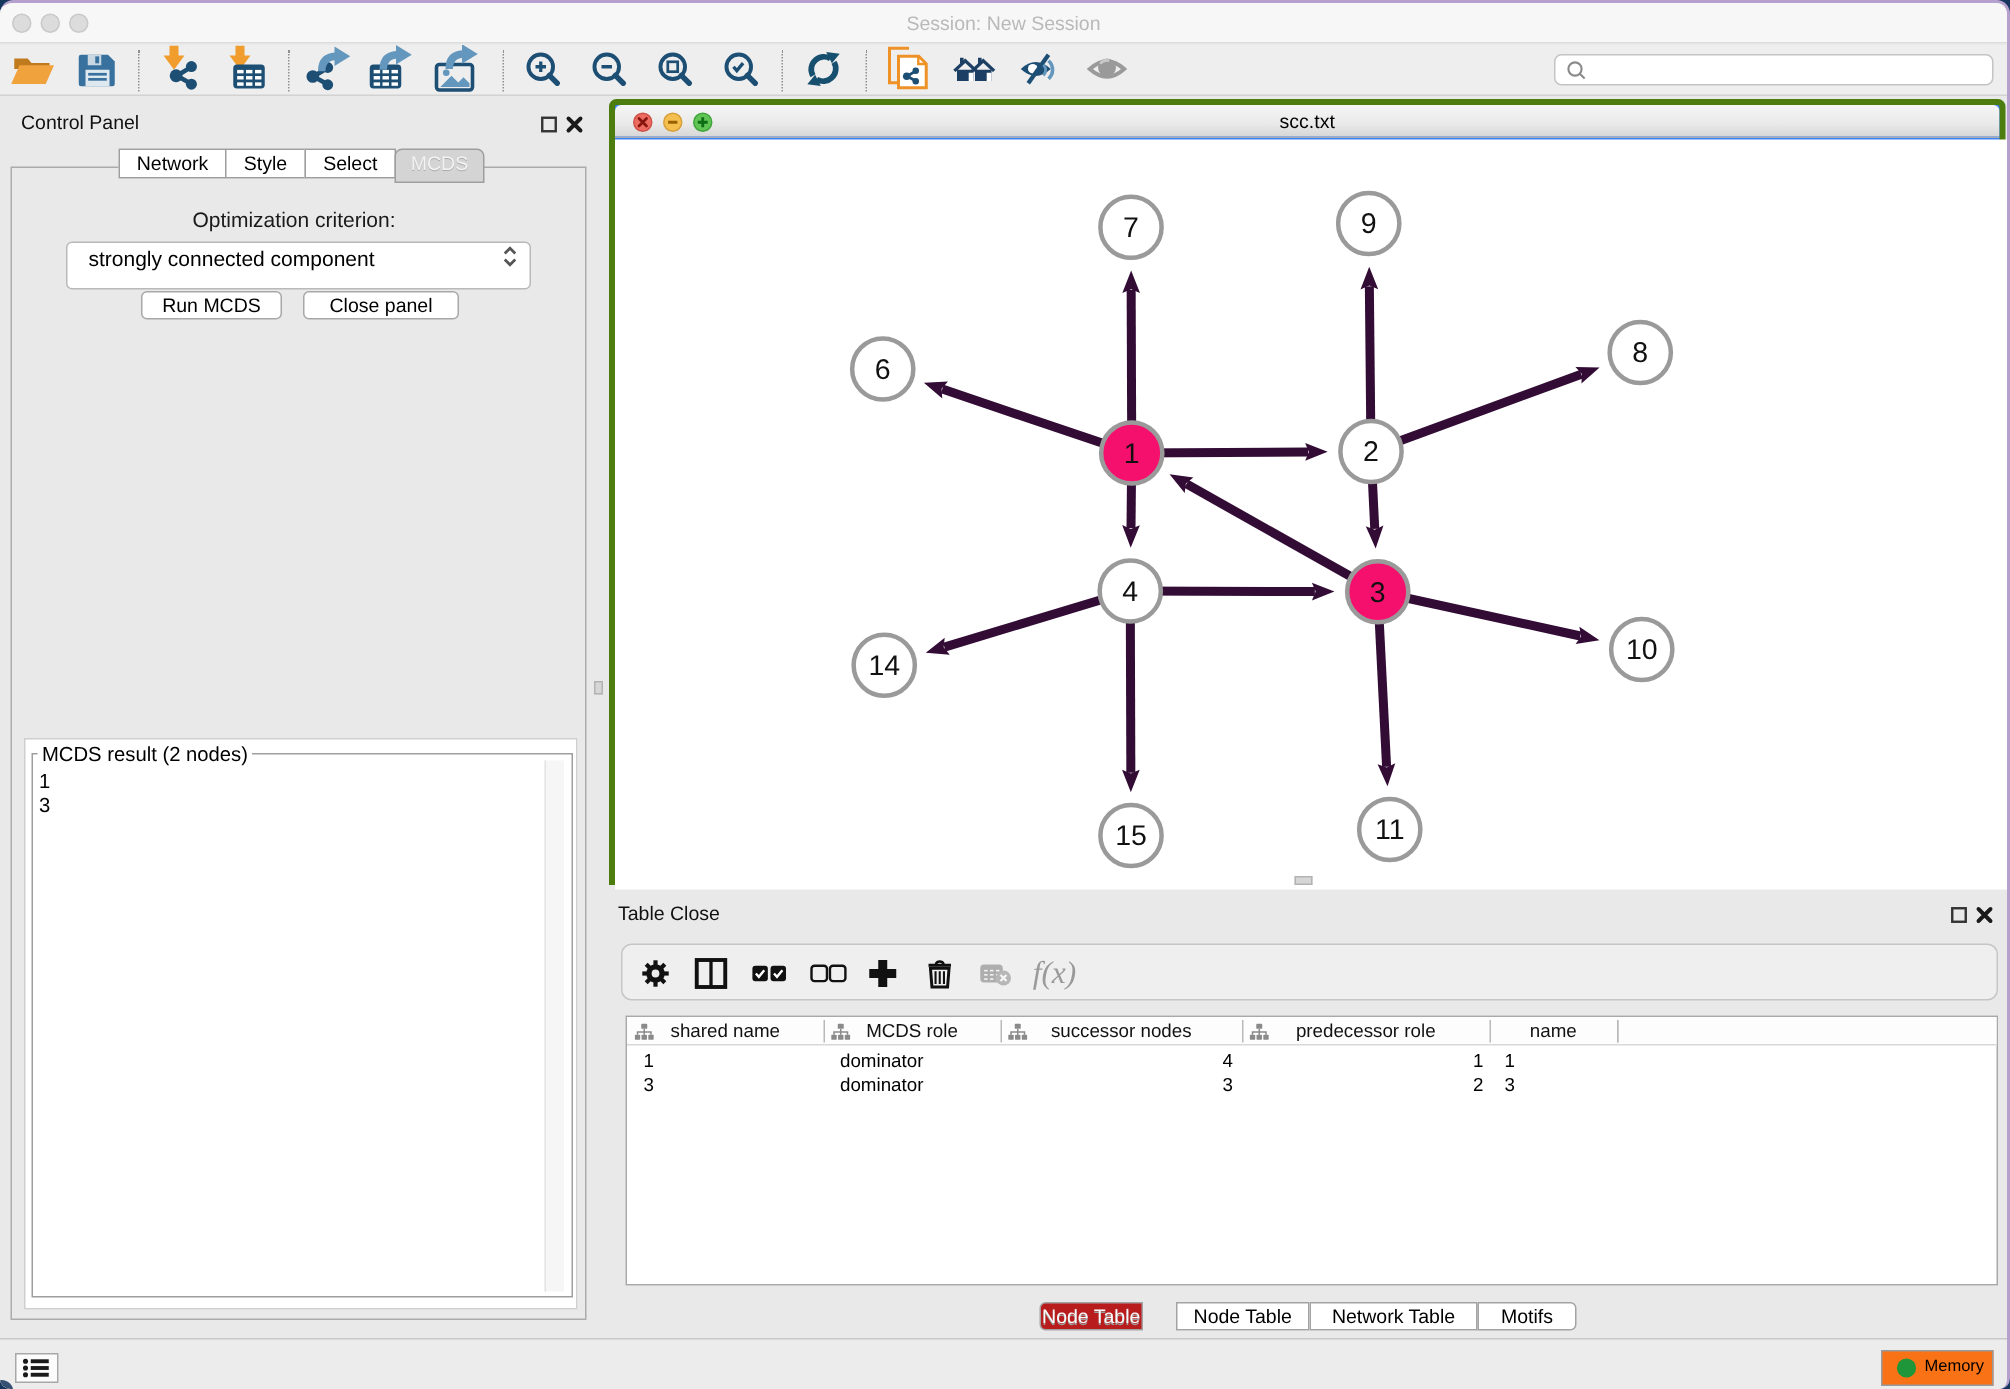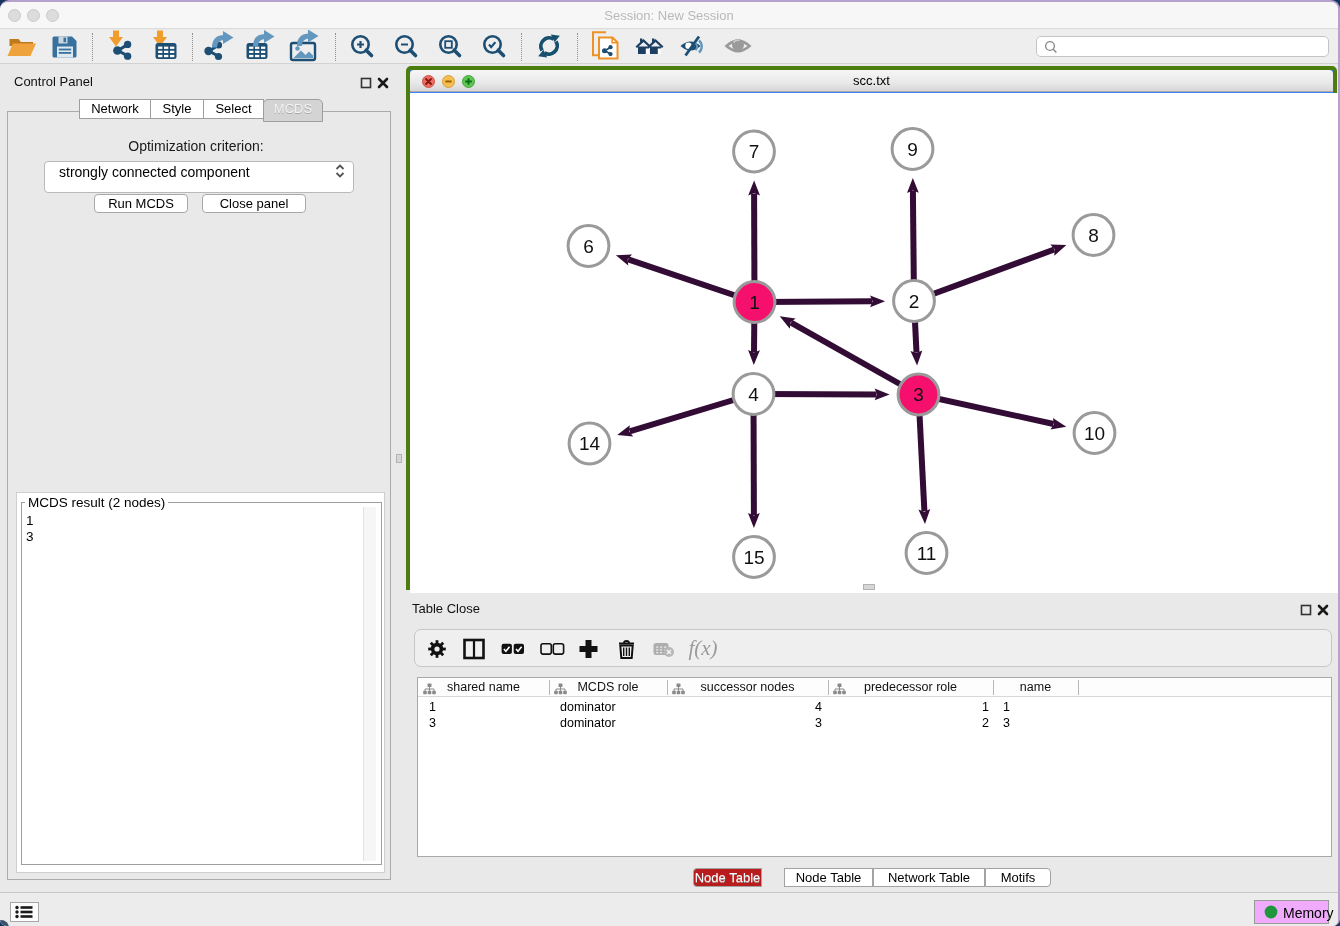--- a/index.html
+++ b/index.html
@@ -53,21 +53,21 @@
 .hsep{position:absolute;top:2px;height:15px;width:1px;background:#b9b9b9}
 .hlabel{position:absolute;top:2px;font-size:12.5px;color:#111;text-align:center}
 .cell{position:absolute;font-size:12.5px;color:#000}
 
 #btabs{position:absolute;left:287px;top:277px;height:19px}
 .btab{position:absolute;top:0;height:19px;background:#fff;border:1px solid #a3a3a3;font-size:13px;
  text-align:center;line-height:17px;color:#000}
 
 #status{left:0;top:890px;width:100%;height:36px;background:#ececec;border-top:1px solid #c8c8c8}
 #listbtn{position:absolute;left:10px;top:9px;width:29px;height:20px;background:#fcfcfc;border:1px solid #a8a8a8}
-#membtn{position:absolute;left:1254px;top:7px;width:75px;height:24px;background:#f0abfc;border:1px solid #999;font-size:14px}
+#membtn{position:absolute;left:1254px;top:7px;width:75px;height:24px;background:#f97316;border:1px solid #999;font-size:11px}
 </style></head><body>
 <div id="win">
 <div id="titlebar" class="abs">
 <div class="tl" style="left:8px"></div>
       <div class="tl" style="left:27px"></div>
       <div class="tl" style="left:46px"></div>
 <div id="ttext">Session: New Session</div>
 </div>
 <div id="toolbar" class="abs">
 <div class="sep" style="left:92px"></div>

